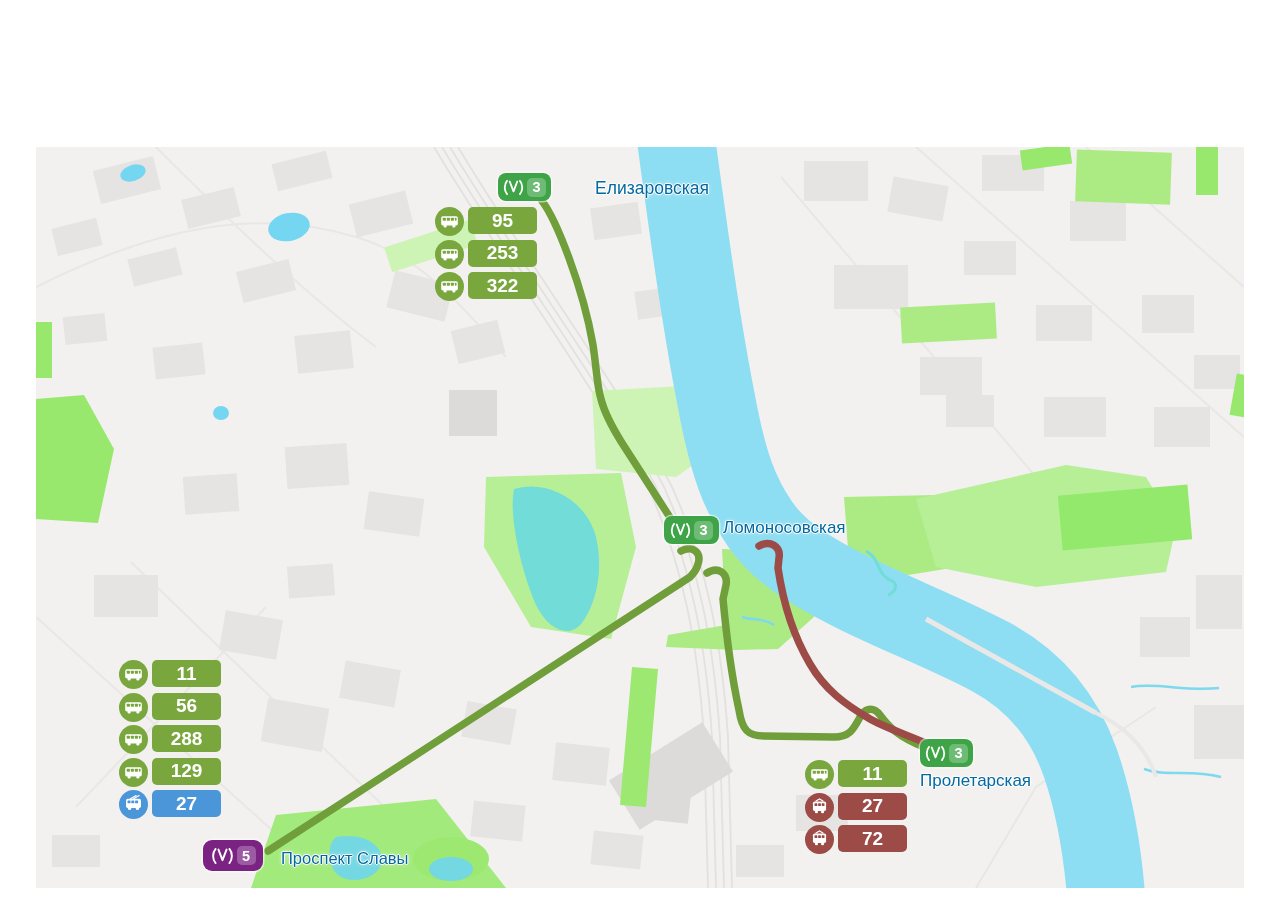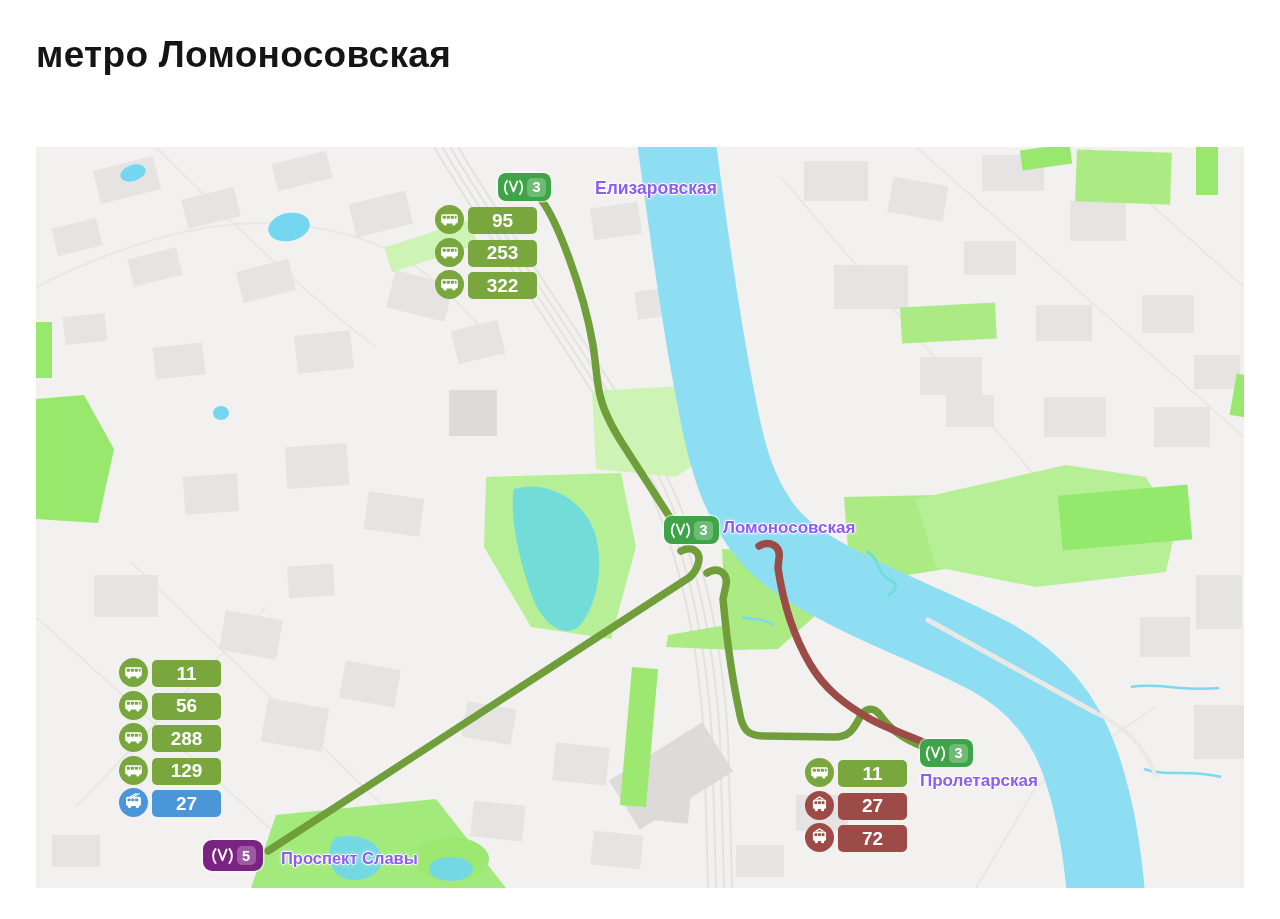--- a/index.html
+++ b/index.html
@@ -15,41 +15,40 @@
   .mapbg{position:absolute;left:0;top:0;width:100%;height:100%;display:block;}
   
   .mbadge{position:absolute;height:28px;border-radius:8px;display:flex;align-items:center;
     justify-content:center;gap:3px;padding:0 5px;box-sizing:border-box;box-shadow:0 0 0 1.5px rgba(255,255,255,.55);}
   .mbadge.green{background:var(--metro-green);}
   .mbadge.purple{background:var(--metro-purple);}
   .mbadge .mlogo{display:flex;}
   .mline{display:inline-flex;align-items:center;justify-content:center;width:19px;height:19px;
     background:rgba(255,255,255,.25);border-radius:5px;color:#fff;font-size:14.5px;font-weight:700;}
   .mbadge.big{height:31px;border-radius:9px;}
-  .slabel{position:absolute;color:#8b5cf6;font-weight:700;white-space:nowrap;
+  .slabel{position:absolute;color:#0369a1;font-weight:400;white-space:nowrap;
     text-shadow:0 1px 0 #fff,0 -1px 0 #fff,1px 0 0 #fff,-1px 0 0 #fff,0 0 4px #fff;}
   
   .rgroup{position:absolute;}
-  .rrow{display:flex;align-items:flex-end;margin-bottom:5.5px;height:27px;}
+  .rrow{display:flex;align-items:flex-start;margin-bottom:5.5px;height:27px;}
   .ric{width:29px;height:29px;border-radius:50%;display:inline-flex;align-items:center;
     justify-content:center;flex:0 0 auto;margin-right:4px;}
   .ric.green{background:var(--bus-green);--c:var(--bus-green);}
   .ric.red{background:var(--tram-red);--c:var(--tram-red);}
   .ric.blue{background:var(--troll-blue);--c:var(--troll-blue);}
   .rnum{width:69px;height:27px;border-radius:5px;display:inline-flex;align-items:center;
     justify-content:center;color:#fff;font-size:19px;font-weight:700;}
   .rnum.green{background:var(--bus-green);}
   .rnum.red{background:var(--tram-red);}
   .rnum.blue{background:var(--troll-blue);}
 </style>
 </head>
 <body>
 
 <div class="title">
-  <div>метро Ломоносовская</div>
 </div>
 
 <div class="map">
   <svg class="mapbg" viewBox="0 0 1208 741" preserveAspectRatio="none">
 
     <g stroke="#e9e7e4" fill="none">
       <path d="M0 140 C120 80 220 60 320 90 C380 108 420 150 470 210" stroke-width="2"></path>
       <path d="M120 0 C180 60 260 140 340 200" stroke-width="2"></path>
       <path d="M666 420 L225 712" stroke-width="4"></path>
       <path d="M504 50 C520 72 550 150 560 210 C566 260 578 286 590 305 L640 378" stroke-width="3"></path>

